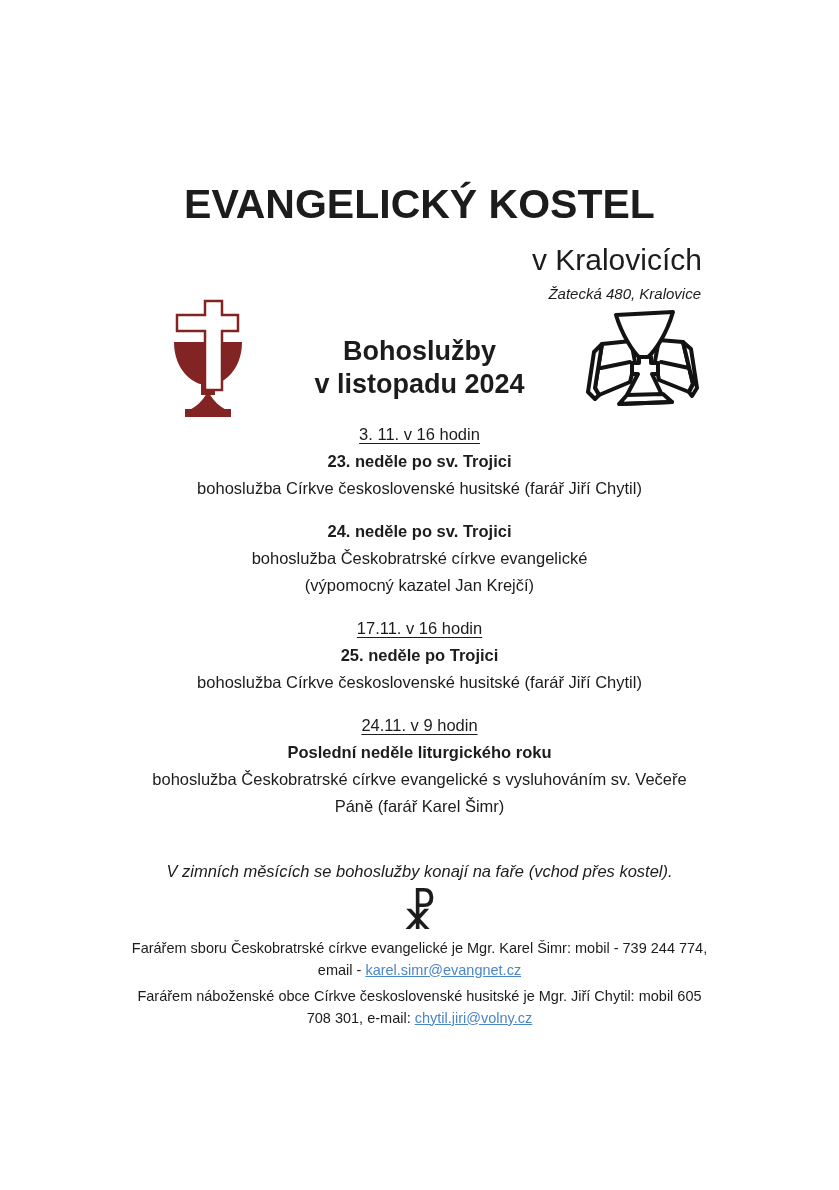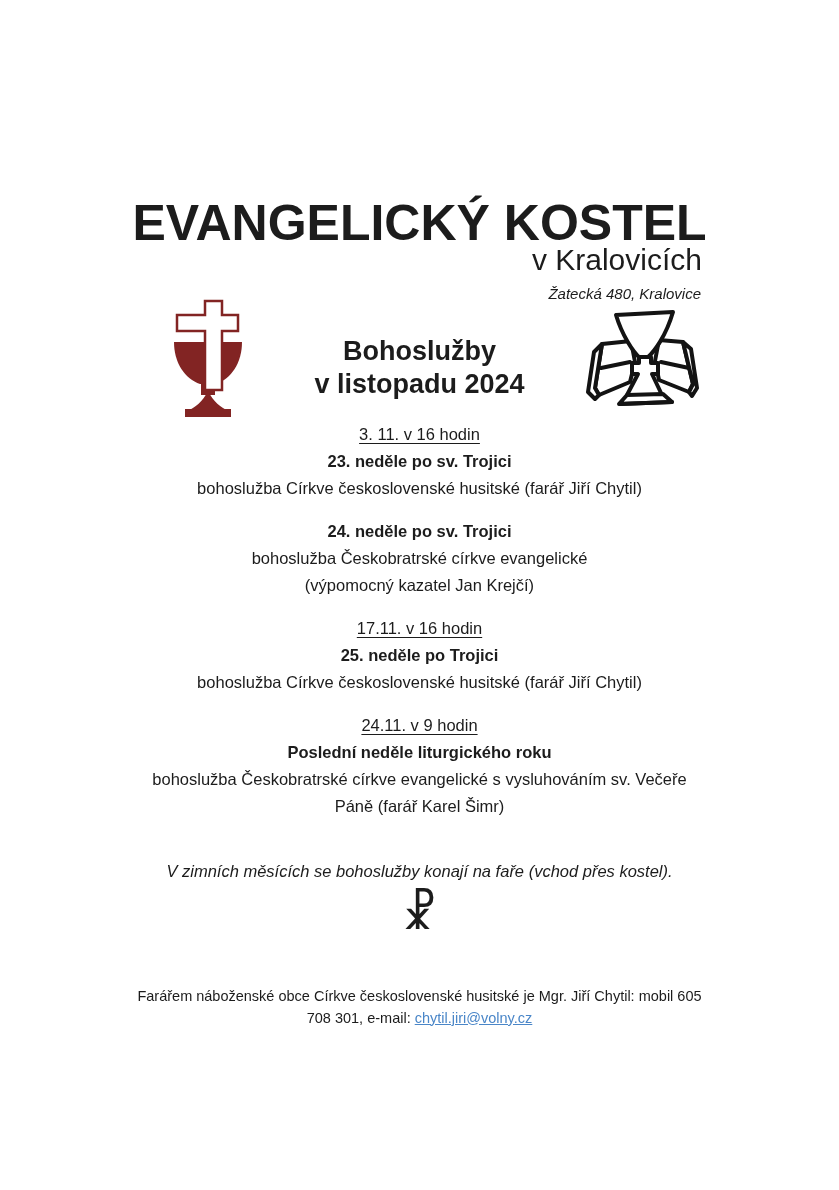--- a/index.html
+++ b/index.html
@@ -3,21 +3,21 @@
 <meta charset="utf-8">
 <style>
   html,body{margin:0;padding:0;background:#ffffff;}
   .page{
     position:relative;width:839px;height:1190px;background:#ffffff;
     font-family:"Liberation Sans","DejaVu Sans",sans-serif;color:#1c1c1c;
     overflow:hidden;
   }
   .abs{position:absolute;}
   .center{left:0;width:839px;text-align:center;}
-  .doc-title{top:196px;font-size:50px;font-weight:bold;letter-spacing:0px;line-height:1.1;text-align:center;}
+  .doc-title{top:182px;font-size:41px;font-weight:bold;letter-spacing:0px;line-height:1.1;text-align:center;}
   .doc-subtitle{top:243px;right:137px;font-size:30px;text-align:center;}
   .doc-address{top:285px;right:138px;font-size:15px;font-style:italic;text-align:left;}
   .heading{top:314px;font-size:27px;font-weight:bold;line-height:33px;margin-top:21px;}
   .services{top:421px;font-size:16.5px;line-height:27px;}
   .svc{margin-bottom:16px;}
   .svc-date{text-decoration:underline;text-underline-offset:3px;}
   .svc-title{font-weight:bold;}
   .italic{}
   .note{top:858px;font-size:16.5px;font-style:italic;line-height:27px;}
   .chi-rho{top:891px;font-size:45px;line-height:1;font-family:"DejaVu Sans",sans-serif;font-weight:normal;}
@@ -103,19 +103,23 @@
         <span class="italic">(farář Karel Šimr)</span>
       </div>
     </div>
 
   </div>
 
   <div class="abs center note">V zimních měsících se bohoslužby konají na faře (vchod přes kostel).</div>
 
   <div class="abs center chi-rho">☧</div>
 
+  <div class="abs center footer-text footer-p1">
+    <span>Farářem sboru Českobratrské církve evangelické je Mgr. Karel Šimr: mobil - 739 244 774,</span><br>
+    <span>email - </span><a class="link">karel.simr@evangnet.cz</a>
+  </div>
 
   <div class="abs center footer-text footer-p2">
     <span>Farářem náboženské obce Církve československé husitské je Mgr. Jiří Chytil: mobil 605</span><br>
     <span>708 301, e-mail: </span><a class="link">chytil.jiri@volny.cz</a>
   </div>
 
 </div>
 
 </body></html>

